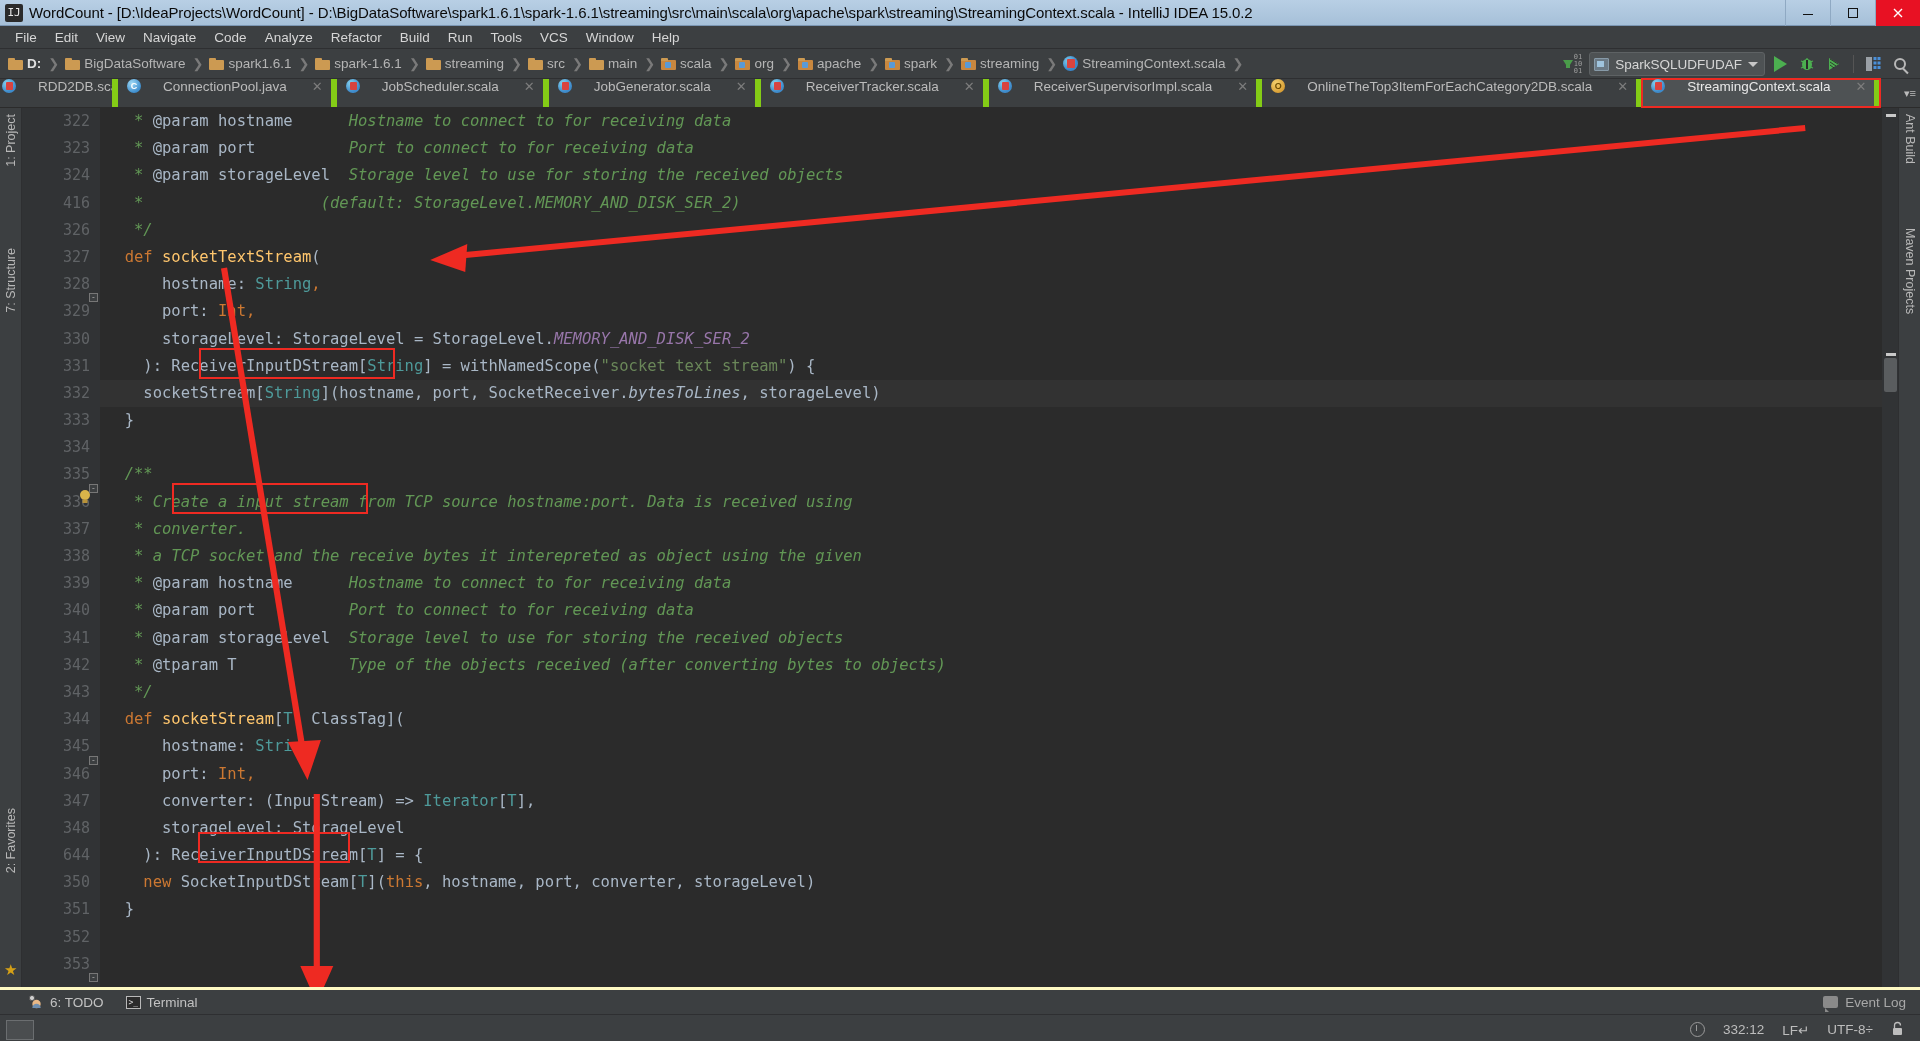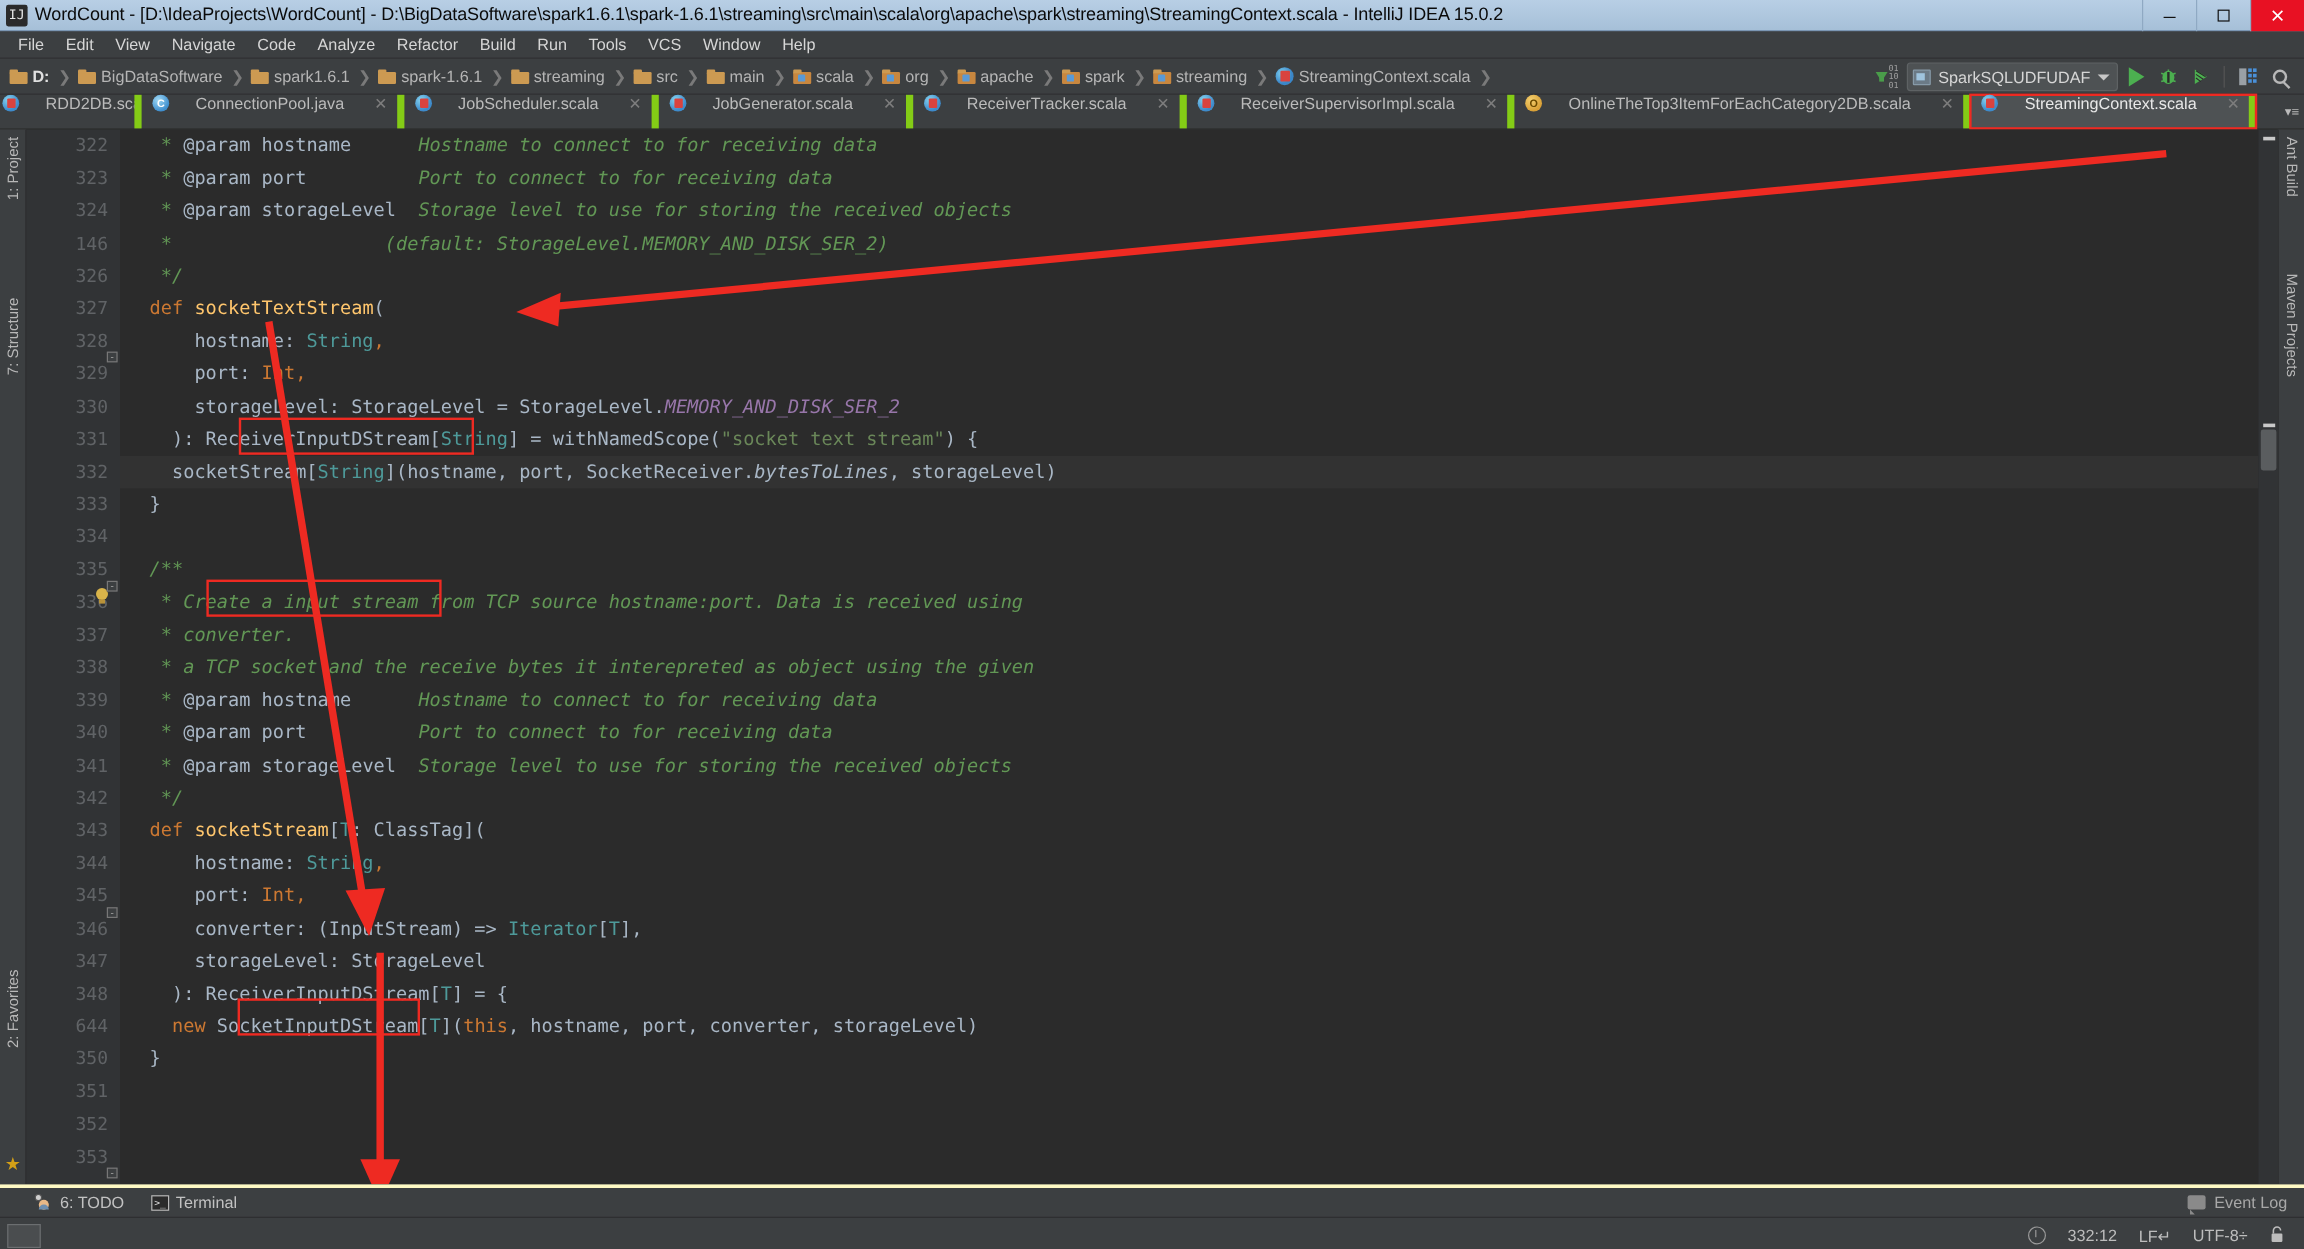--- a/index.html
+++ b/index.html
@@ -359,21 +359,21 @@
       <span class="rot up">2: Favorites</span>
     </div>
     <div style="position:absolute;bottom:8px;left:4px;color:#d4a017;font-size:15px">★</div>
   </div>
 
   <div class="editorwrap">
     <div class="gutter" id="gutter">
         <div class="gline">322</div>
         <div class="gline">323</div>
         <div class="gline">324</div>
-        <div class="gline">146</div>
+        <div class="gline">416</div>
         <div class="gline">326</div>
         <div class="gline">327</div>
         <div class="gline">328</div>
         <div class="gline">329</div>
         <div class="gline">330</div>
         <div class="gline">331</div>
         <div class="gline">332</div>
         <div class="gline">333</div>
         <div class="gline">334</div>
         <div class="gline">335</div>
@@ -418,20 +418,21 @@
         <div class="cline hl"><span>    socketStream[</span><span class="gen">String</span><span>](hostname, port, SocketReceiver.</span><span class="itl">bytesToLines</span><span>, storageLevel)</span></div>
         <div class="cline"><span>  }</span></div>
         <div class="cline"><span></span></div>
         <div class="cline"><span class="cmt">  /**</span></div>
         <div class="cline"><span class="cmt">   * Create a input stream from TCP source hostname:port. Data is received using</span></div>
         <div class="cline"><span class="cmt">   * converter.</span></div>
         <div class="cline"><span class="cmt">   * a TCP socket and the receive bytes it interepreted as object using the given</span></div>
         <div class="cline"><span class="cmt">   * </span><span class="tag">@param</span><span class="cmt"> </span><span class="tag">hostname</span><span class="cmt">      Hostname to connect to for receiving data</span></div>
         <div class="cline"><span class="cmt">   * </span><span class="tag">@param</span><span class="cmt"> </span><span class="tag">port</span><span class="cmt">          Port to connect to for receiving data</span></div>
         <div class="cline"><span class="cmt">   * </span><span class="tag">@param</span><span class="cmt"> </span><span class="tag">storageLevel</span><span class="cmt">  Storage level to use for storing the received objects</span></div>
+        <div class="cline"><span class="cmt">   * </span><span class="tag">@tparam</span><span class="cmt"> </span><span class="tag">T</span><span class="cmt">            Type of the objects received (after converting bytes to objects)</span></div>
         <div class="cline"><span class="cmt">   */</span></div>
         <div class="cline"><span>  </span><span class="kw">def</span><span> </span><span class="mtd">socketStream</span><span>[</span><span class="gen">T</span><span>: ClassTag](</span></div>
         <div class="cline"><span>      hostname: </span><span class="gen">String</span><span class="kw">,</span></div>
         <div class="cline"><span>      port: </span><span class="kw">Int</span><span class="kw">,</span></div>
         <div class="cline"><span>      converter: (InputStream) =&gt; </span><span class="gen">Iterator</span><span>[</span><span class="gen">T</span><span>],</span></div>
         <div class="cline"><span>      storageLevel: StorageLevel</span></div>
         <div class="cline"><span>    ): ReceiverInputDStream[</span><span class="gen">T</span><span>] = {</span></div>
         <div class="cline"><span>    </span><span class="kw">new</span><span> SocketInputDStream[</span><span class="gen">T</span><span>](</span><span class="kw">this</span><span>, hostname, port, converter, storageLevel)</span></div>
         <div class="cline"><span>  }</span></div>
         <div class="cline"><span></span></div>

